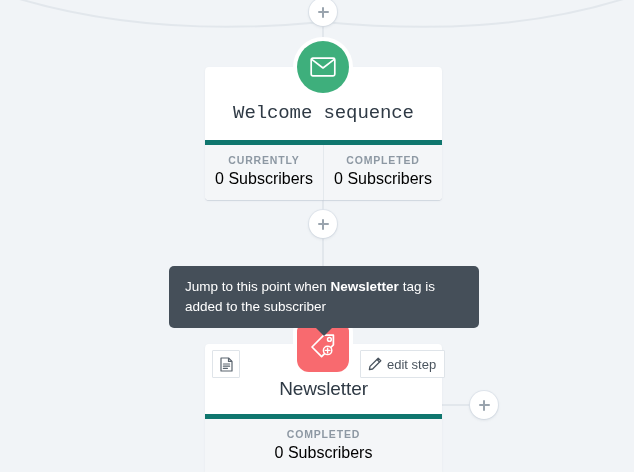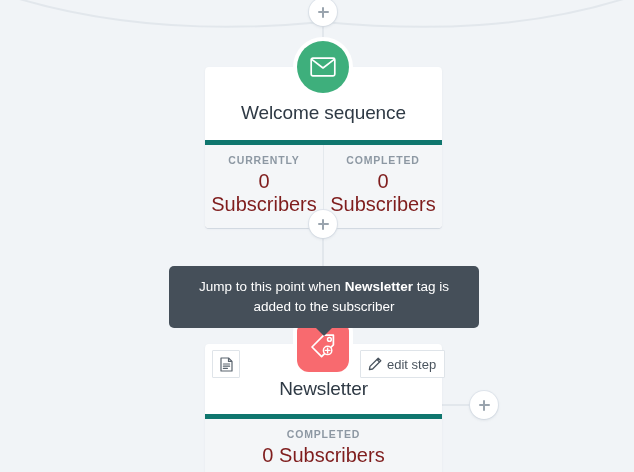--- a/index.html
+++ b/index.html
@@ -102,22 +102,22 @@
   }
   .stat-label {
     font-size: 10.5px;
     letter-spacing: 0.85px;
     color: #8d98a3;
     font-weight: bold;
     text-transform: uppercase;
     margin-bottom: 4px;
   }
   .stat-value {
-    font-size: 20px;
-    color: #7f1d1d;
+    font-size: 16px;
+    color: #000000;
   }
 
   
   .icon-circle {
     position: absolute;
     width: 52px;
     height: 52px;
     border-radius: 50%;
     background: #3eaf7c;
     display: flex;
@@ -140,21 +140,21 @@
   }
 
   
   .tooltip {
     position: absolute;
     background: #454f59;
     color: #ffffff;
     border-radius: 5px;
     font-size: 13.5px;
     line-height: 1.45;
-    text-align: center;
+    text-align: left;
     padding: 11px 16px 12px 16px;
     box-sizing: border-box;
     z-index: 8;
   }
   .tooltip b { font-weight: bold; }
   .tooltip:after {
     content: "";
     position: absolute;
     left: 50%;
     bottom: -8px;
@@ -210,21 +210,21 @@
   </div>
 
   <div class="icon-circle" style="left:297px; top:41px;">
     <svg width="26" height="20" viewBox="0 0 26 20">
       <rect x="1.2" y="1.2" width="23.6" height="17.6" rx="1.6" fill="none" stroke="#ffffff" stroke-width="1.7"></rect>
       <path d="M1.8 2.4 L13 11 L24.2 2.4" fill="none" stroke="#ffffff" stroke-width="1.7" stroke-linecap="round" stroke-linejoin="round"></path>
     </svg>
   </div>
 
   <div class="card" style="left:205px; top:67px; width:237px;">
-    <div style="padding:35px 10px 16px 10px;">
+    <div style="padding:35px 10px 16px 10px;font-family:Liberation Mono, monospace;">
       <div class="card-title">Welcome sequence</div>
     </div>
     <div class="card-stats">
       <div class="stat-col">
         <div class="stat-label">CURRENTLY</div>
         <div class="stat-value">0 Subscribers</div>
       </div>
       <div class="stat-col">
         <div class="stat-label">COMPLETED</div>
         <div class="stat-value">0 Subscribers</div>

